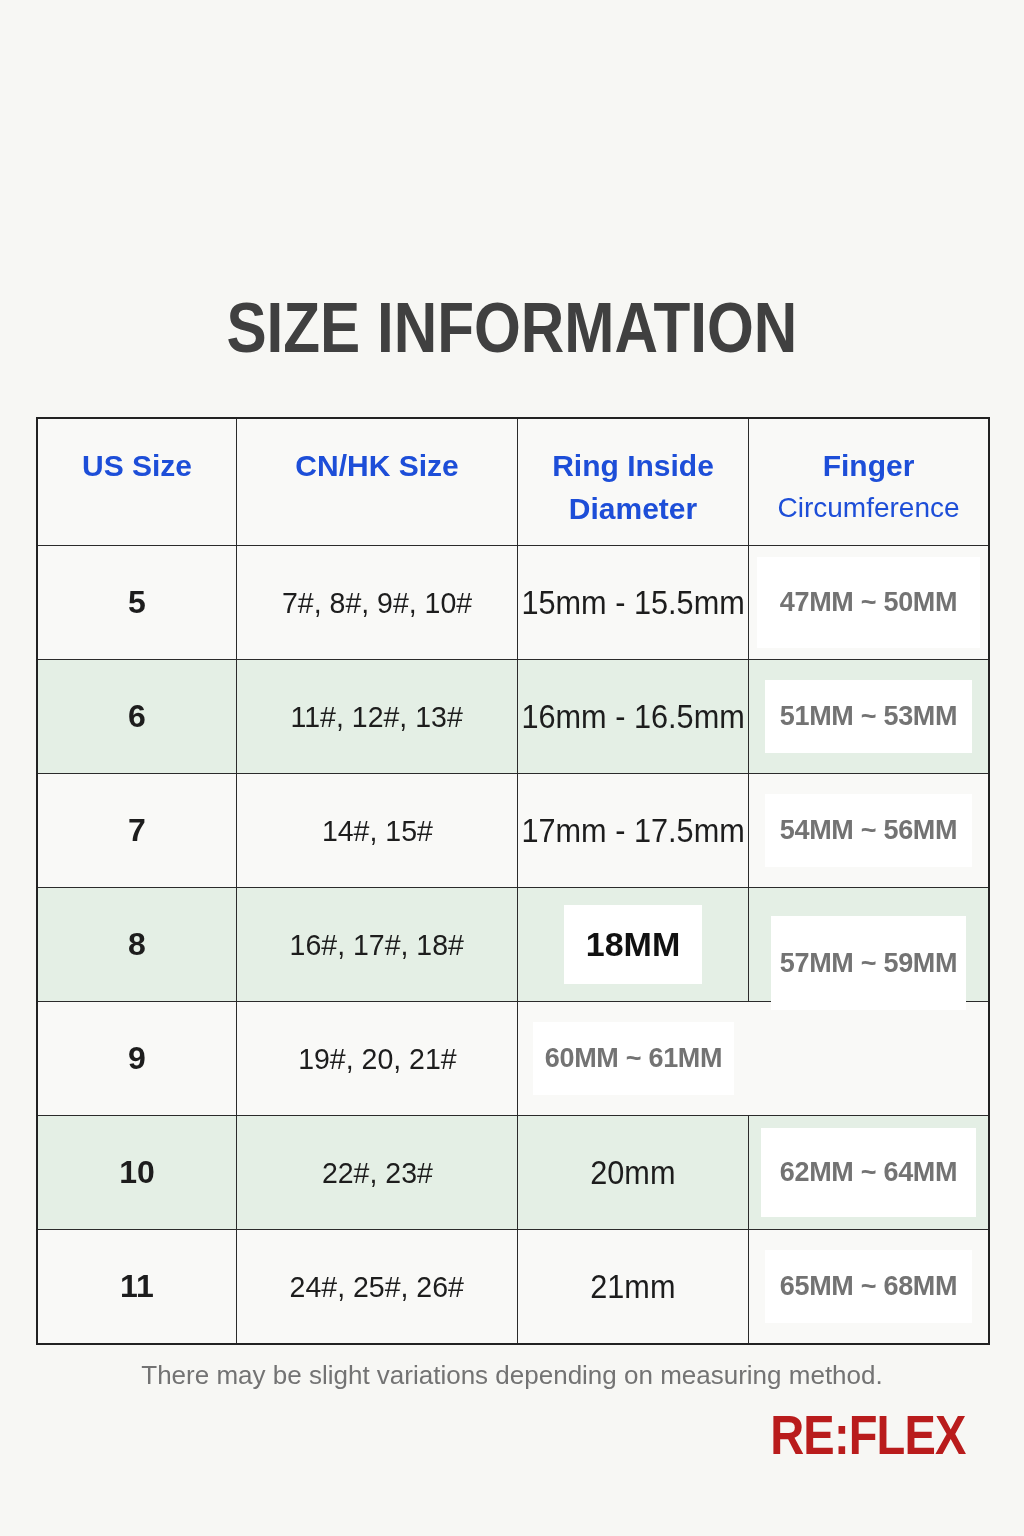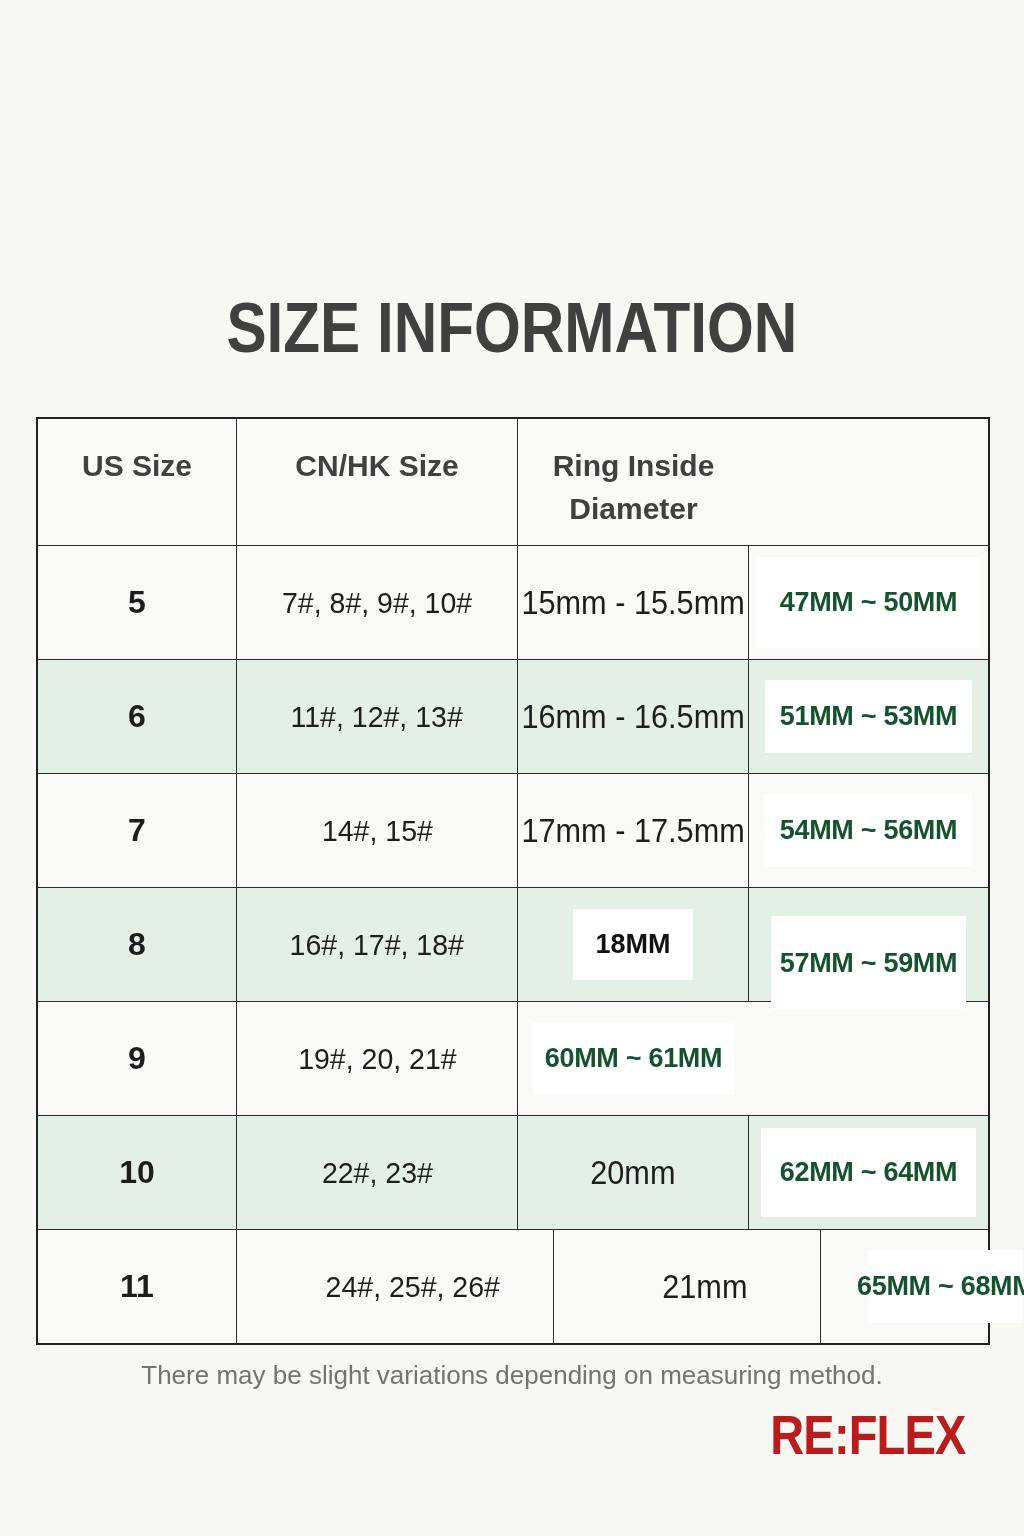--- a/index.html
+++ b/index.html
@@ -35,21 +35,21 @@
     display:flex;
     flex-direction:column;
   }
   .trow{
     display:grid;
     grid-template-columns:199px 281px 231px 1fr;
     height:113px;
     border-bottom:1.5px solid #2b2b2b;
     background:#f9f9f7;
   }
-  .trow:last-child{border-bottom:none;gap:36px;}
+  .trow:last-child{border-bottom:none;}
   .trow.header{height:126px;}
   .trow.green{background:#e4efe5;}
   .cell{
     border-right:1.5px solid #2b2b2b;
     display:flex;
     align-items:center;
     justify-content:center;
     position:relative;
     overflow:visible;
   }
@@ -57,21 +57,21 @@
   .header .cell{
     align-items:flex-start;
     padding-top:26px;
     box-sizing:border-box;
     text-align:center;
   }
   .hdr-txt{
     font-size:30px;
     font-weight:700;
     line-height:1.42;
-    color:#404040;
+    color:#1d4ed8;
   }
   .hdr-sub{
     display:block;
     font-size:28px;
     font-weight:400;
   }
   .us-val{
     font-size:32px;
     font-weight:600;
     color:#1d1d1d;
@@ -90,37 +90,37 @@
     color:#1d1d1d;
     display:inline-block;
     transform:scaleX(.93);
     white-space:nowrap;
     position:relative;
     z-index:2;
   }
   .dia-patch{
     background:#ffffff;
     padding:20px 22px;
-    font-size:27px;
+    font-size:34px;
     font-weight:700;
     color:#111;
     transform:none;
     white-space:nowrap;
   }
   .finger-patch{
     background:#ffffff;
     width:87%;
     height:64%;
     display:flex;
     align-items:center;
     justify-content:center;
     font-size:27px;
     font-weight:700;
     letter-spacing:-0.3px;
-    color:#14532d;
+    color:#737373;
     white-space:nowrap;
   }
   .r0 .finger-patch{width:93%;height:80%;}
   .r3 .finger-patch{width:82%;height:84%;margin-top:37px;}
   .r5 .finger-patch{width:90%;height:78%;}
   .footer-note{
     position:absolute;
     top:1360px;left:0;width:1024px;
     text-align:center;
     font-size:26px;
@@ -158,20 +158,26 @@
     </div>
     <div class="cell">
       <span class="hdr-txt">CN/HK Size</span>
     </div>
     <div class="cell">
       <span class="hdr-txt">
         <span>Ring Inside</span>
         <span class="hdr-txt" style="display:block">Diameter</span>
       </span>
     </div>
+    <div class="cell">
+      <span class="hdr-txt">
+        <span>Finger</span>
+        <span class="hdr-sub">Circumference</span>
+      </span>
+    </div>
   </div>
 
   <div class="trow r0">
     <div class="cell">
         <span class="us-val">5</span>
       </div>
     <div class="cell">
         <span class="cn-val">7#, 8#, 9#, 10#</span>
       </div>
     <div class="cell">

